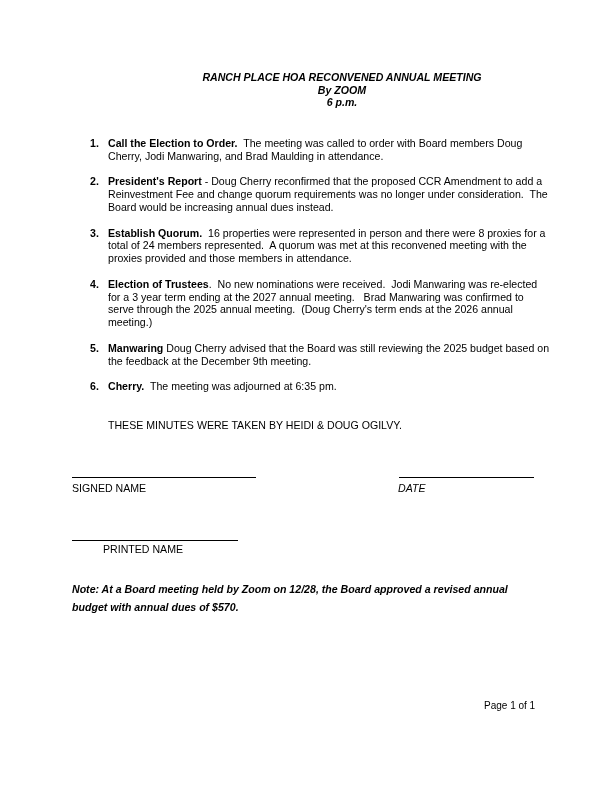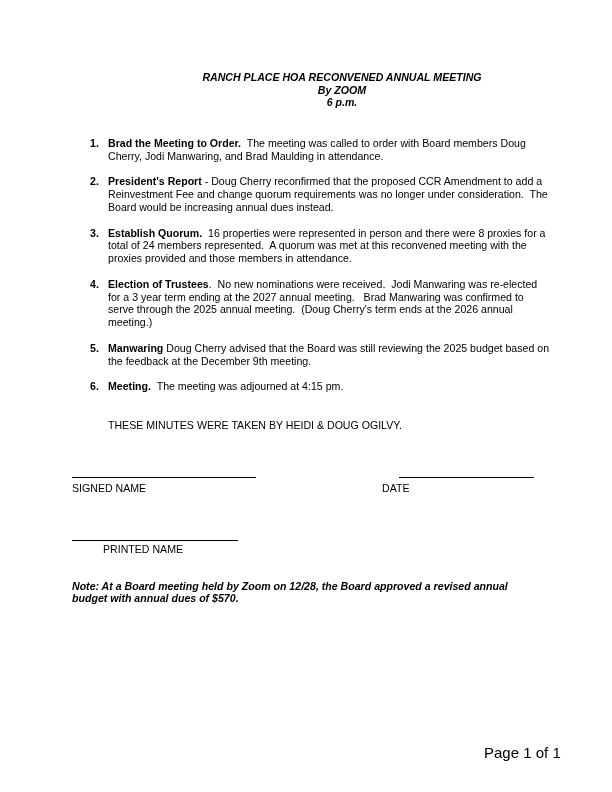--- a/index.html
+++ b/index.html
@@ -25,62 +25,62 @@
     position: absolute; left: 0; top: 0; font-weight: bold;
   }
   ol.items li .lead { font-weight: bold; }
   .minutes-by {
     position: absolute; top: 419px; left: 72px; font-size: 10.6px; margin-left: 36px;
   }
   .sig-line { position: absolute; border-bottom: 1px solid #000; height: 0; }
   .sig-label { position: absolute; font-size: 10.6px; }
   .note {
     position: absolute; top: 580px; left: 72px; width: 470px;
-    font-weight: bold; font-style: italic; font-size: 10.6px; line-height: 12px;
+    font-weight: bold; font-style: italic; font-size: 10.6px; line-height: 18px;
   }
   .page-num {
-    position: absolute; top: 744px; left: 484px; font-size: 15px;
+    position: absolute; top: 700px; left: 484px; font-size: 10px;
   }
 </style>
 </head>
 <body>
 
 <div class="header">
   <div>RANCH PLACE HOA RECONVENED ANNUAL MEETING</div>
   <div>By ZOOM</div>
   <div>6 p.m.</div>
 </div>
 
 <ol class="items">
   <li>
-    <span class="num">1.</span><span class="lead">Brad the Meeting to Order.</span><span style="white-space:pre-wrap">  The meeting was called to order with Board members Doug Cherry, Jodi Manwaring, and Brad Maulding in attendance.</span>
+    <span class="num">1.</span><span class="lead">Call the Election to Order.</span><span style="white-space:pre-wrap">  The meeting was called to order with Board members Doug Cherry, Jodi Manwaring, and Brad Maulding in attendance.</span>
   </li>
   <li>
     <span class="num">2.</span><span class="lead">President's Report</span><span style="white-space:pre-wrap"> - Doug Cherry reconfirmed that the proposed CCR Amendment to add a Reinvestment Fee and change quorum requirements was no longer under consideration.  The Board would be increasing annual dues instead.</span>
   </li>
   <li>
     <span class="num">3.</span><span class="lead">Establish Quorum.</span><span style="white-space:pre-wrap">  16 properties were represented in person and there were 8 proxies for a total of 24 members represented.  A quorum was met at this reconvened meeting with the proxies provided and those members in attendance.</span>
   </li>
   <li>
     <span class="num">4.</span><span class="lead">Election of Trustees</span><span style="white-space:pre-wrap">.  No new nominations were received.  Jodi Manwaring was re-elected for a 3 year term ending at the 2027 annual meeting.   Brad Manwaring was confirmed to serve through the 2025 annual meeting.  (Doug Cherry's term ends at the 2026 annual meeting.)</span>
   </li>
   <li>
     <span class="num">5.</span><span class="lead">Manwaring</span><span style="white-space:pre-wrap"> Doug Cherry advised that the Board was still reviewing the 2025 budget based on the feedback at the December 9th meeting.</span>
   </li>
   <li>
-    <span class="num">6.</span><span class="lead">Meeting.</span><span style="white-space:pre-wrap">  The meeting was adjourned at 4:15 pm.</span>
+    <span class="num">6.</span><span class="lead">Cherry.</span><span style="white-space:pre-wrap">  The meeting was adjourned at 6:35 pm.</span>
   </li>
 </ol>
 
 <div class="minutes-by">THESE MINUTES WERE TAKEN BY HEIDI &amp; DOUG OGILVY.</div>
 
 <div class="sig-line" style="top:477px; left:72px; width:184px;"></div>
 <div class="sig-label" style="top:482px; left:72px;">SIGNED NAME</div>
 
 <div class="sig-line" style="top:477px; left:399px; width:135px;"></div>
-<div class="sig-label" style="top:482px; left:382px;">DATE</div>
+<div class="sig-label" style="top:482px; left:398px;font-style:italic;">DATE</div>
 
 <div class="sig-line" style="top:540px; left:72px; width:166px;"></div>
 <div class="sig-label" style="top:543px; left:72px;margin-left:31px;">PRINTED NAME</div>
 
 <div class="note">Note: At a Board meeting held by Zoom on 12/28, the Board approved a revised annual budget with annual dues of $570.</div>
 
 <div class="page-num">Page 1 of 1</div>
 
 </body></html>

